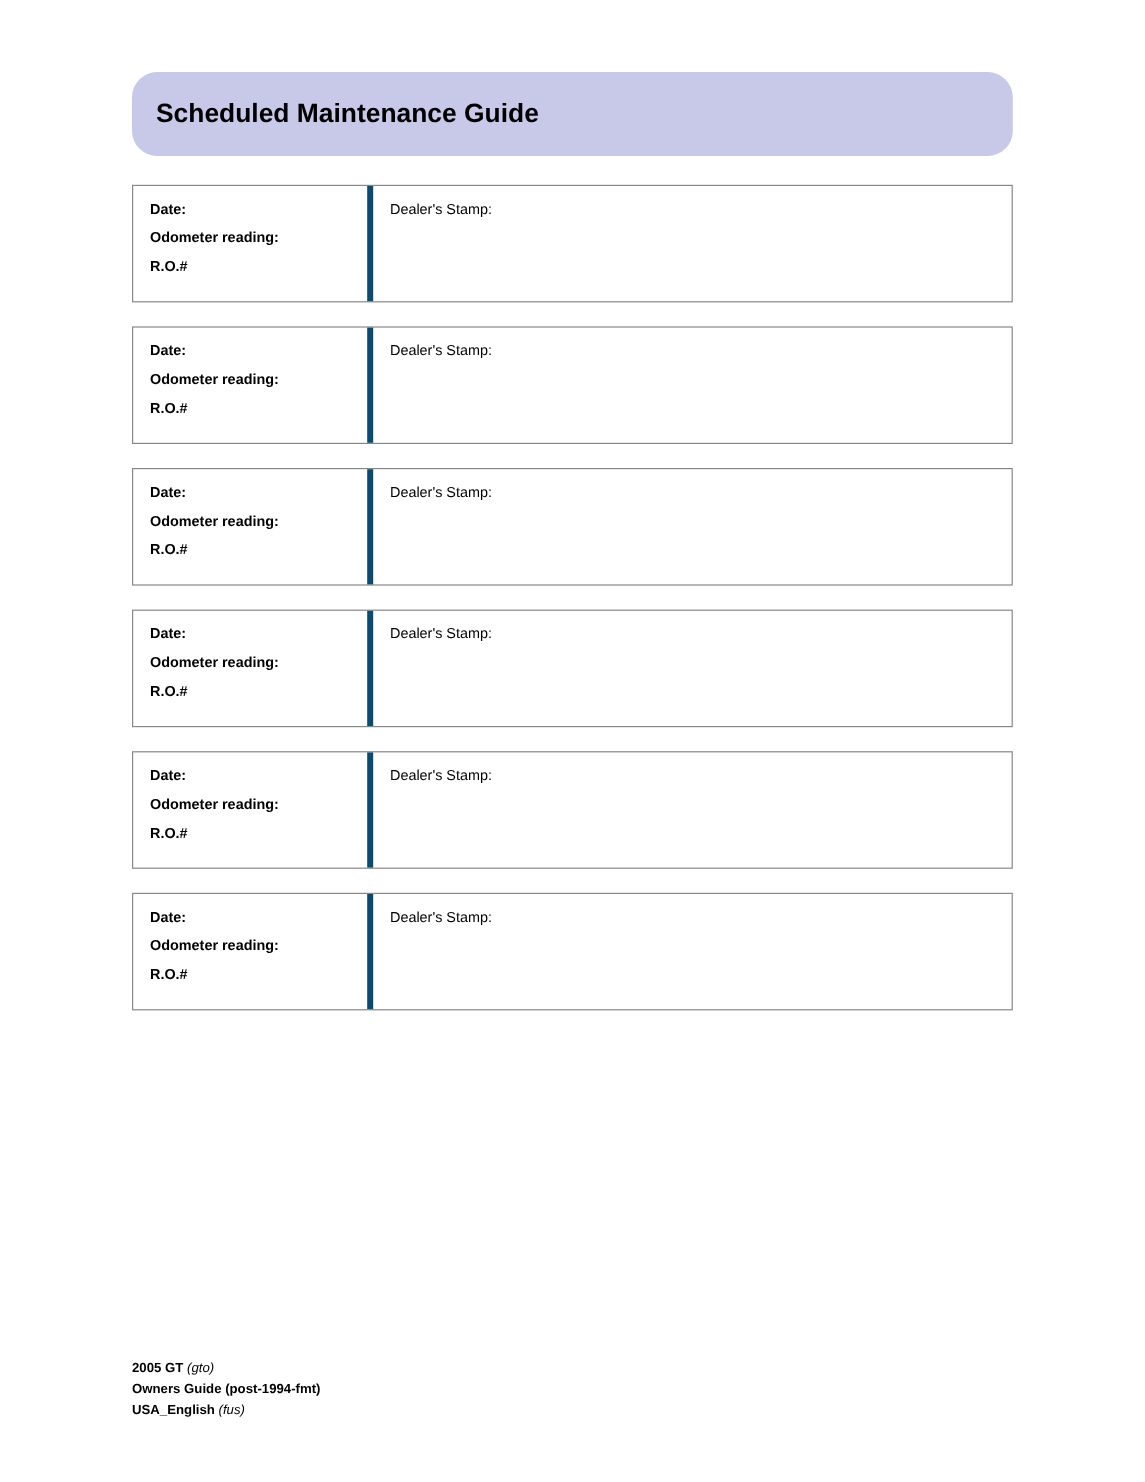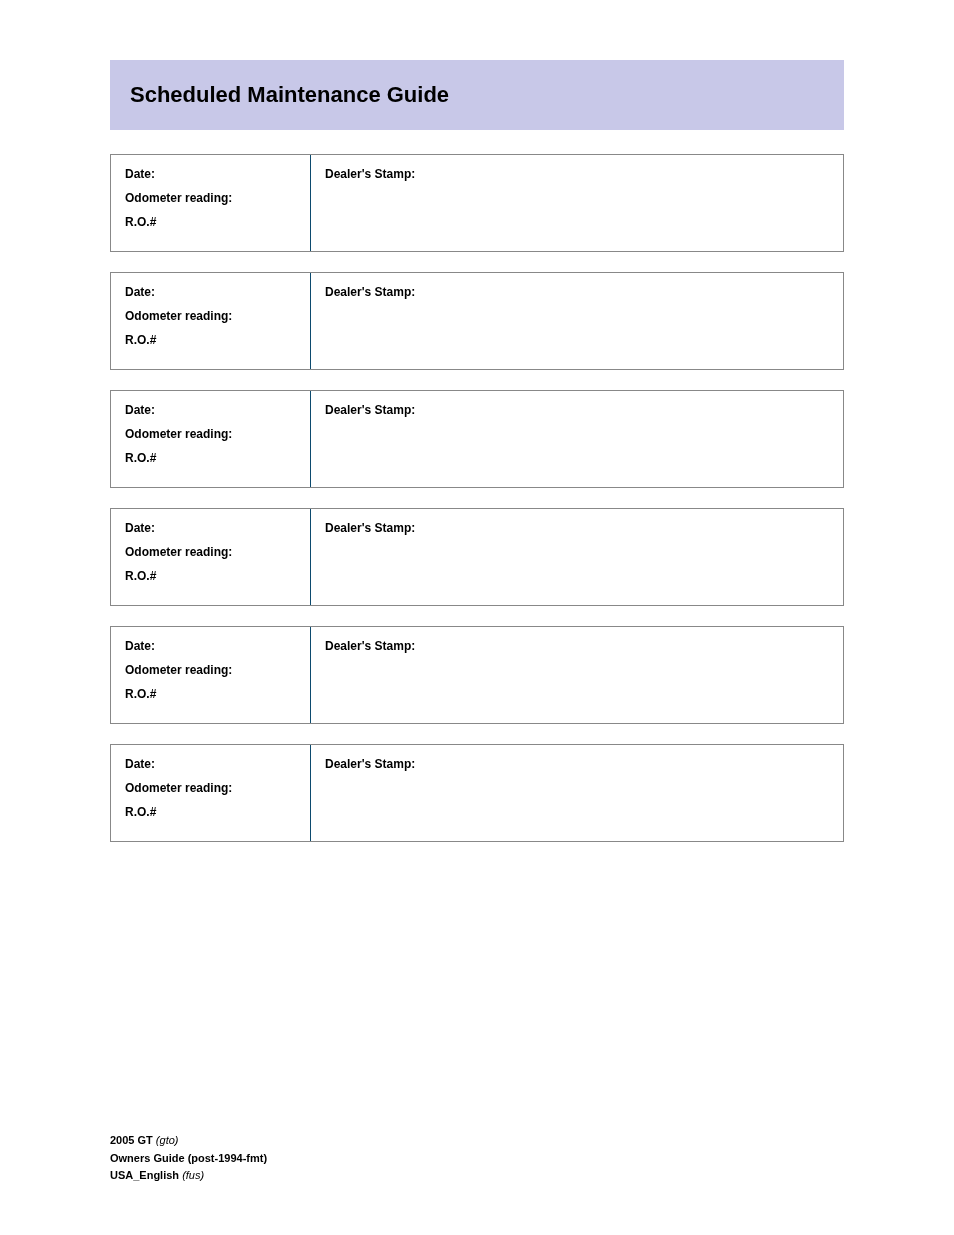--- a/index.html
+++ b/index.html
@@ -21,59 +21,60 @@
       width: 954px;
       min-height: 1235px;
       padding: 60px 110px 60px 110px;
       position: relative;
     }
 
     .header-banner {
       background-color: #c8c8e8;
       padding: 22px 20px;
       margin-bottom: 24px;
+      border-radius: 21px;
     }
 
     .header-title {
       font-size: 22px;
       font-weight: bold;
       color: #000000;
       font-family: Arial, sans-serif;
     }
 
     .maintenance-card {
       border: 1px solid #888888;
       margin-bottom: 20px;
       display: flex;
       flex-direction: row;
     }
 
     .card-left {
       width: 200px;
       min-width: 200px;
       padding: 12px 14px;
-      border-right: 1px solid #0c4a6e;
+      border-right: 5px solid #0c4a6e;
     }
 
     .card-right {
       flex: 1;
       padding: 12px 14px;
     }
 
     .card-field {
       font-size: 12px;
       font-weight: bold;
       color: #000000;
       margin-bottom: 10px;
       font-family: Arial, sans-serif;
     }
 
     .dealer-stamp-label {
       font-size: 12px;
-      font-weight: bold;
+      font-weight: normal;
       color: #000000;
       font-family: Arial, sans-serif;
     }
 
     .page-number {
       margin-top: 30px;
       font-size: 13px;
       color: #000000;
       font-family: Arial, sans-serif;
     }

